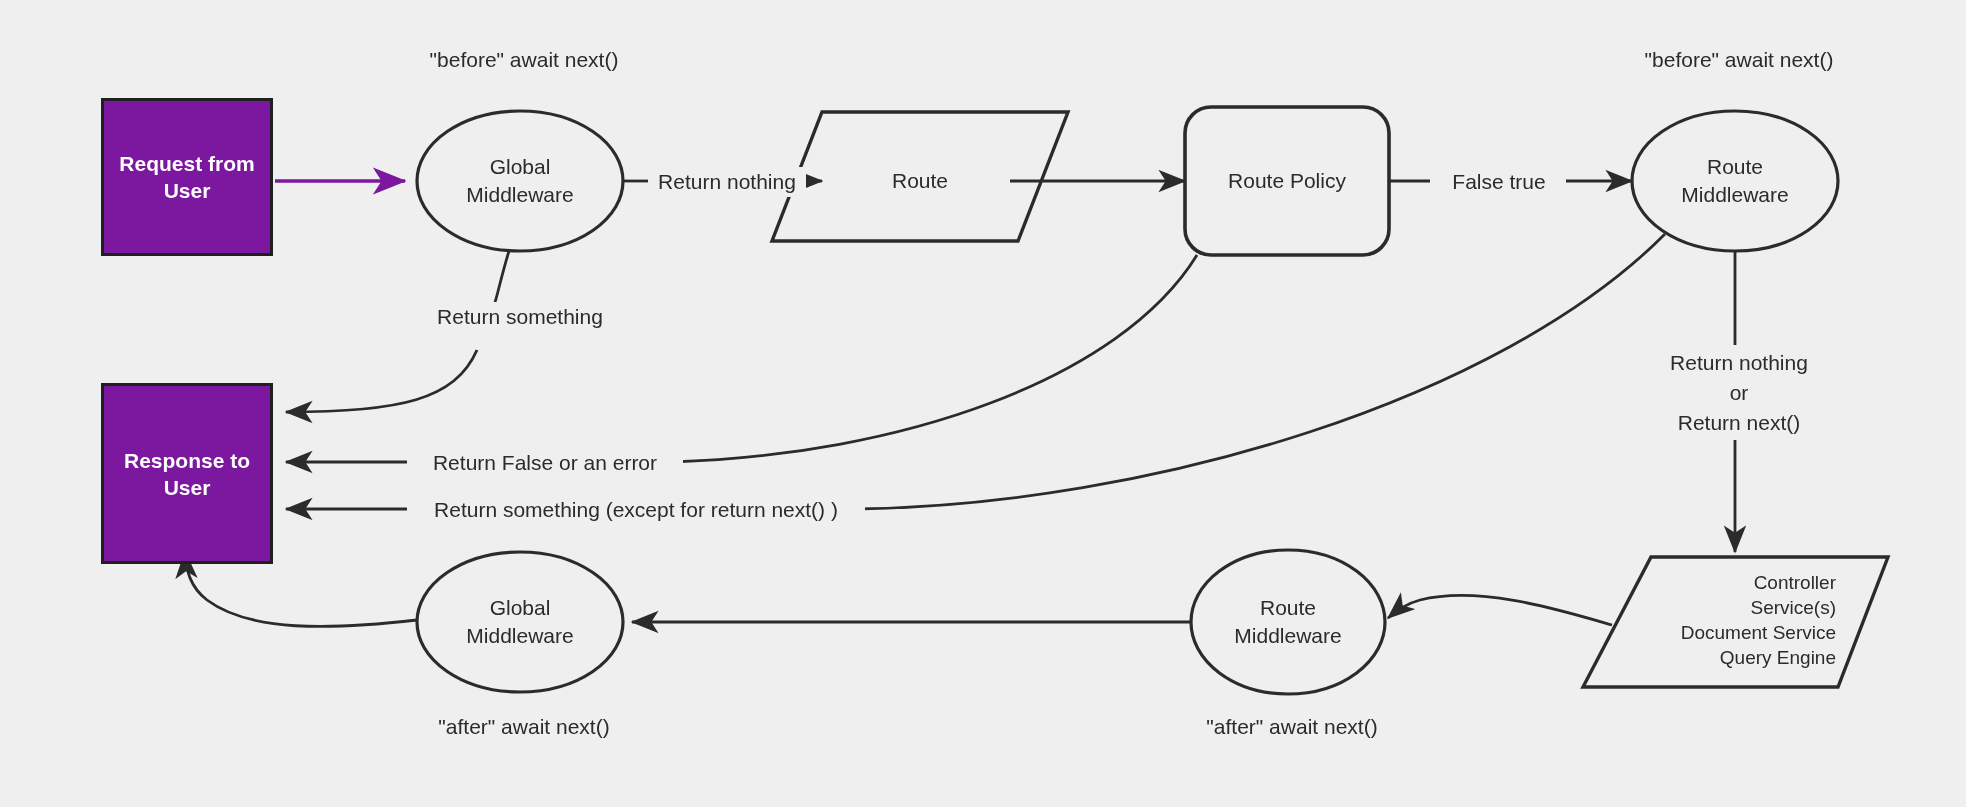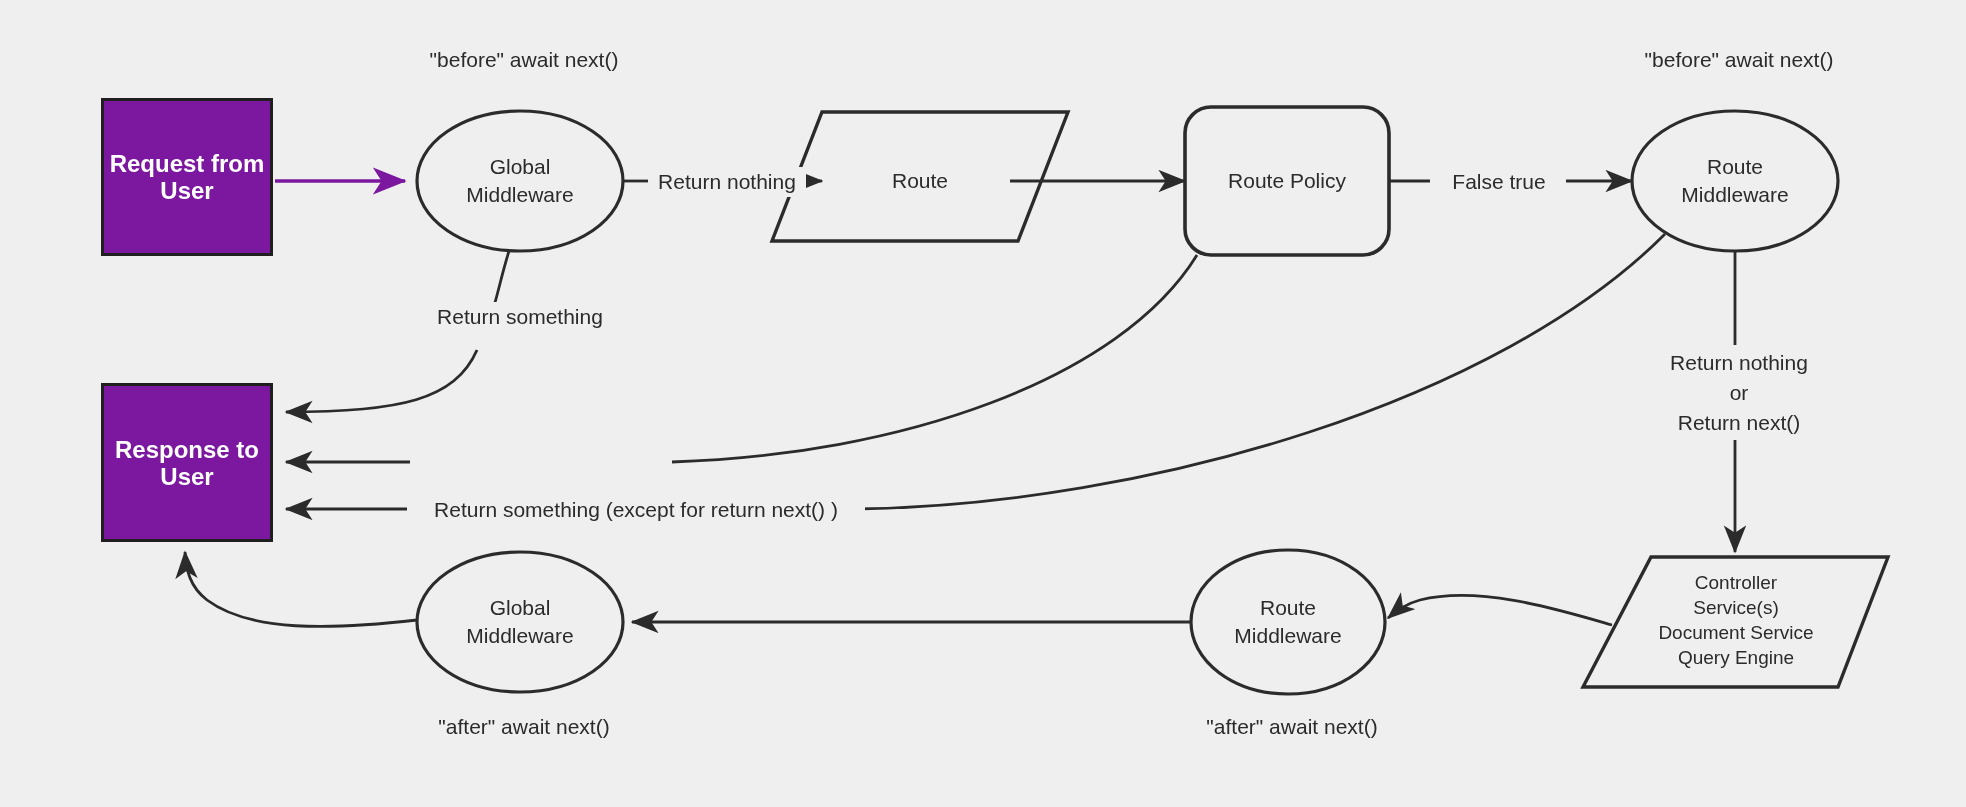--- a/index.html
+++ b/index.html
@@ -47,21 +47,21 @@
     background: #7B189F;
     border: 3px solid #1f1f1f;
     box-sizing: border-box;
     display: flex;
     align-items: center;
     justify-content: center;
   }
   .purple-box .box-text {
     color: #ffffff;
     font-weight: bold;
-    font-size: 24px;
+    font-size: 21px;
     line-height: 27px;
     text-align: center;
     white-space: pre-line;
   }
   .small-node-text {
     font-size: 19px;
     line-height: 25px;
   }
 </style>
 </head>
@@ -120,36 +120,36 @@
     <line x1="1190" y1="622" x2="632" y2="622" stroke="#2b2b2b" stroke-width="2.8" marker-end="url(#arrowDark)"></line>
 
     <path d="M 417 620 C 330 630 250 632 207 600 C 190 587 186 570 185 552" fill="none" stroke="#2b2b2b" stroke-width="2.8" marker-end="url(#arrowDark)"></path>
   </svg>
 
   <div class="purple-box" style="left:101px; top:98px; width:172px; height:158px;">
     <span class="box-text">Request from
 User</span>
   </div>
 
-  <div class="purple-box" style="left:101px; top:383px; width:172px; height:159px;">
+  <div class="purple-box" style="left:101px; top:383px; width:172px; height:181px;">
     <span class="box-text">Response to
 User</span>
   </div>
 
   <div class="node-label" style="left:420px; top:153px; width:200px;">Global
 Middleware</div>
 
   <div class="node-label" style="left:820px; top:167px; width:200px;">Route</div>
 
   <div class="node-label" style="left:1187px; top:167px; width:200px;">Route Policy</div>
 
   <div class="node-label" style="left:1635px; top:153px; width:200px;">Route
 Middleware</div>
 
-  <div class="node-label small-node-text" style="left:1636px; top:570px; width:200px;">Controller
+  <div class="node-label small-node-text" style="left:1636px; top:570px; width:200px;text-align:right;">Controller
 Service(s)
 Document Service
 Query Engine</div>
 
   <div class="node-label" style="left:1188px; top:594px; width:200px;">Route
 Middleware</div>
 
   <div class="node-label" style="left:420px; top:594px; width:200px;">Global
 Middleware</div>
 
@@ -160,20 +160,21 @@
   <div class="edge-label" style="left:400px; top:712px; width:240px;">"after" await next()</div>
 
   <div class="edge-label" style="left:1168px; top:712px; width:240px;">"after" await next()</div>
 
   <div class="edge-label" style="left:416px; top:302px; width:200px;">Return something</div>
 
   <div class="edge-label" style="left:648px; top:167px; width:150px;">Return nothing</div>
 
   <div class="edge-label" style="left:1432px; top:167px; width:126px;">False true</div>
 
+  <div class="edge-label" style="left:407px; top:448px; width:268px;">Return False or an error</div>
 
   <div class="edge-label" style="left:407px; top:495px; width:450px;">Return something (except for return next() )</div>
 
   <div class="edge-label" style="left:1635px; top:348px; width:200px;">Return nothing
 or
 Return next()</div>
 
 </div>
 
 </body></html>

